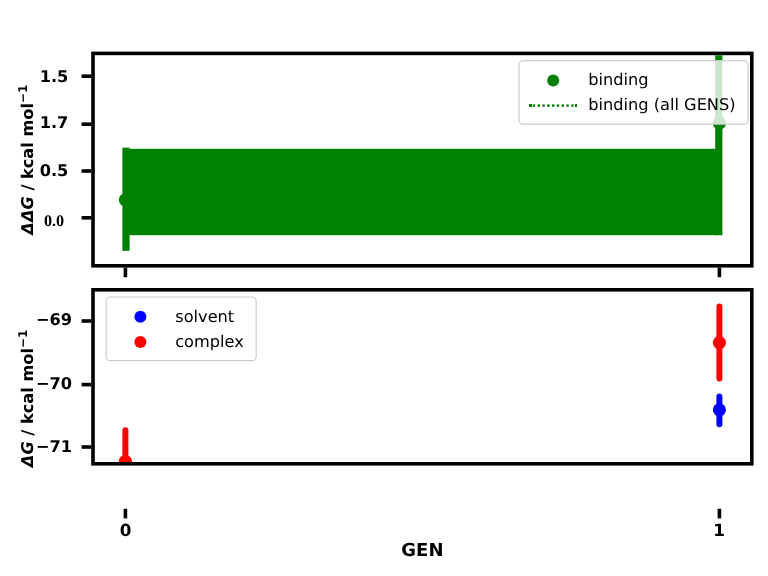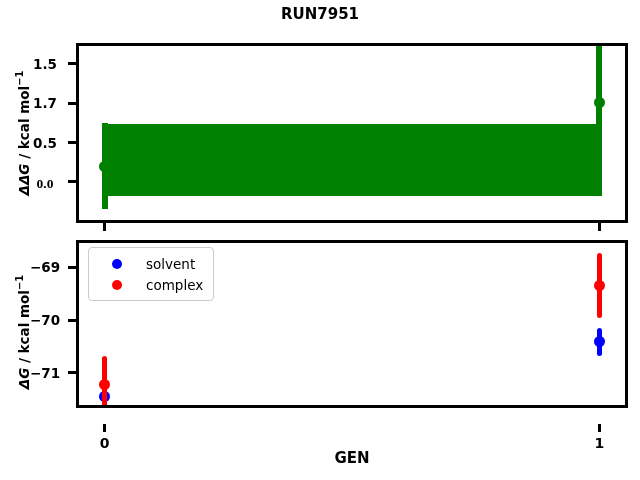--- a/index.html
+++ b/index.html
@@ -8,21 +8,21 @@
     font-family:"DejaVu Sans", sans-serif; color:#000; overflow:hidden;
   }
   .fig-title{
     position:absolute; top:5px; left:0; width:640px; text-align:center;
     font-size:15px; font-weight:bold;
   }
   .axes{
     position:absolute; border:3px solid #000; box-sizing:border-box; background:#fff;
   }
   #ax0{ left:76px; top:43px;  width:552px; height:180px; }
-  #ax1{ left:76px; top:240px; width:552px; height:168px; }
+  #ax1{ left:76px; top:240px; width:552px; height:148px; }
   .plot-clip{ position:absolute; left:0; top:0; right:0; bottom:0; overflow:hidden; }
   .band{ position:absolute; }
   .err{ position:absolute; }
   .marker{ position:absolute; border-radius:50%; width:11px; height:11px; }
   .tick-mark{ position:absolute; background:#000; }
   .tick-label{
     position:absolute; font-size:13.5px; font-weight:bold; line-height:16px;
   }
   .ytick-label{ text-align:center; width:38px; }
   .xtick-label{ text-align:center; width:24px; font-size:14px; }
@@ -50,30 +50,43 @@
   .legend-dotted{ width:40px; height:0; border-top:2.5px dotted #008000; display:inline-block; }
   .legend-label{ font-size:13.5px; font-weight:400; white-space:nowrap; }
   #legend0{ right:1px; top:4px; }
   #legend1{ left:9px; top:4px; }
 </style>
 </head>
 <body>
 
 <div id="figure">
 
-  <div class="fig-title">RUN7951</div>
 
   <div class="axes" id="ax0">
     <div class="plot-clip">
         <div class="band" style="left: 25.7174px; width: 494.565px; top: 78.1192px; height: 71.5176px; background: rgb(0, 128, 0);"></div>
         <div class="err" style="left: 22.7174px; width: 6px; top: 76.9404px; height: 86.4499px; background: rgb(0, 128, 0);"></div>
         <div class="err" style="left: 517.283px; width: 6px; top: -37.0163px; height: 187.046px; background: rgb(0, 128, 0);"></div>
         <div class="marker" style="left: 20.2174px; top: 114.665px; background: rgb(0, 128, 0);"></div>
         <div class="marker" style="left: 514.783px; top: 51.0068px; background: rgb(0, 128, 0);"></div>
       </div>
+    <div class="legend" id="legend0">
+      <div class="legend-row">
+        <span class="legend-sample">
+            <span class="legend-dot" id="lm00" style="background: rgb(0, 128, 0);"></span>
+          </span>
+        <span class="legend-label">binding</span>
+      </div>
+      <div class="legend-row">
+        <span class="legend-sample">
+            <span class="legend-dotted" id="lm01" style="border-top-color: rgb(0, 128, 0);"></span>
+          </span>
+        <span class="legend-label">binding (all GENS)</span>
+      </div>
+    </div>
   </div>
 
   <div class="axes" id="ax1">
     <div class="plot-clip">
         <div class="err" style="left: 23.2174px; width: 5px; top: 146.837px; height: 12.6766px; background: rgb(0, 0, 255); border-radius: 2.5px;"></div>
         <div class="err" style="left: 517.783px; width: 5px; top: 84.5104px; height: 28.5223px; background: rgb(0, 0, 255); border-radius: 2.5px;"></div>
         <div class="marker" style="left: 20.2174px; top: 147.675px; background: rgb(0, 0, 255);"></div>
         <div class="marker" style="left: 514.783px; top: 93.2715px; background: rgb(0, 0, 255);"></div>
         <div class="err" style="left: 23.2174px; width: 5px; top: 112.504px; height: 58.1009px; background: rgb(255, 0, 0); border-radius: 2.5px;"></div>
         <div class="err" style="left: 517.783px; width: 5px; top: 9.50742px; height: 65.4955px; background: rgb(255, 0, 0); border-radius: 2.5px;"></div>

